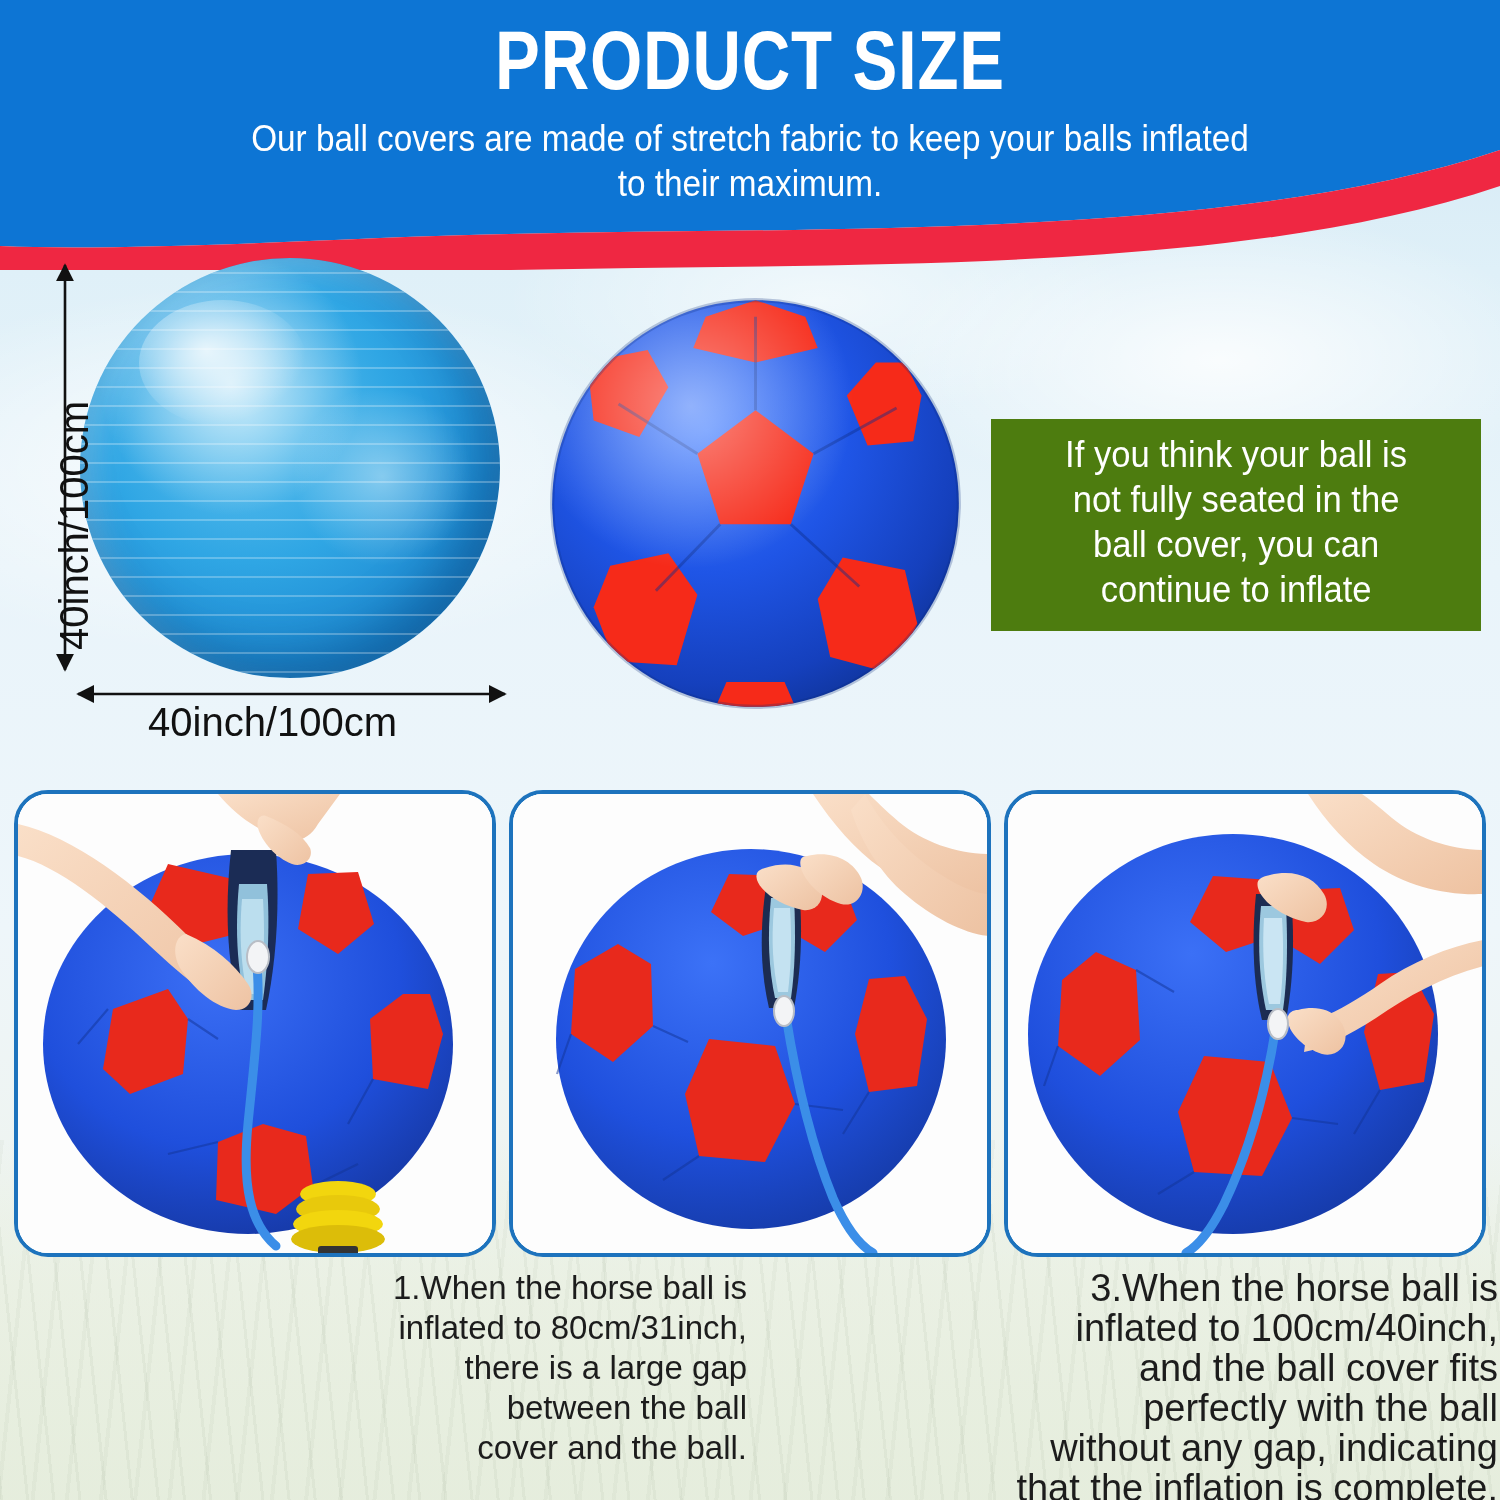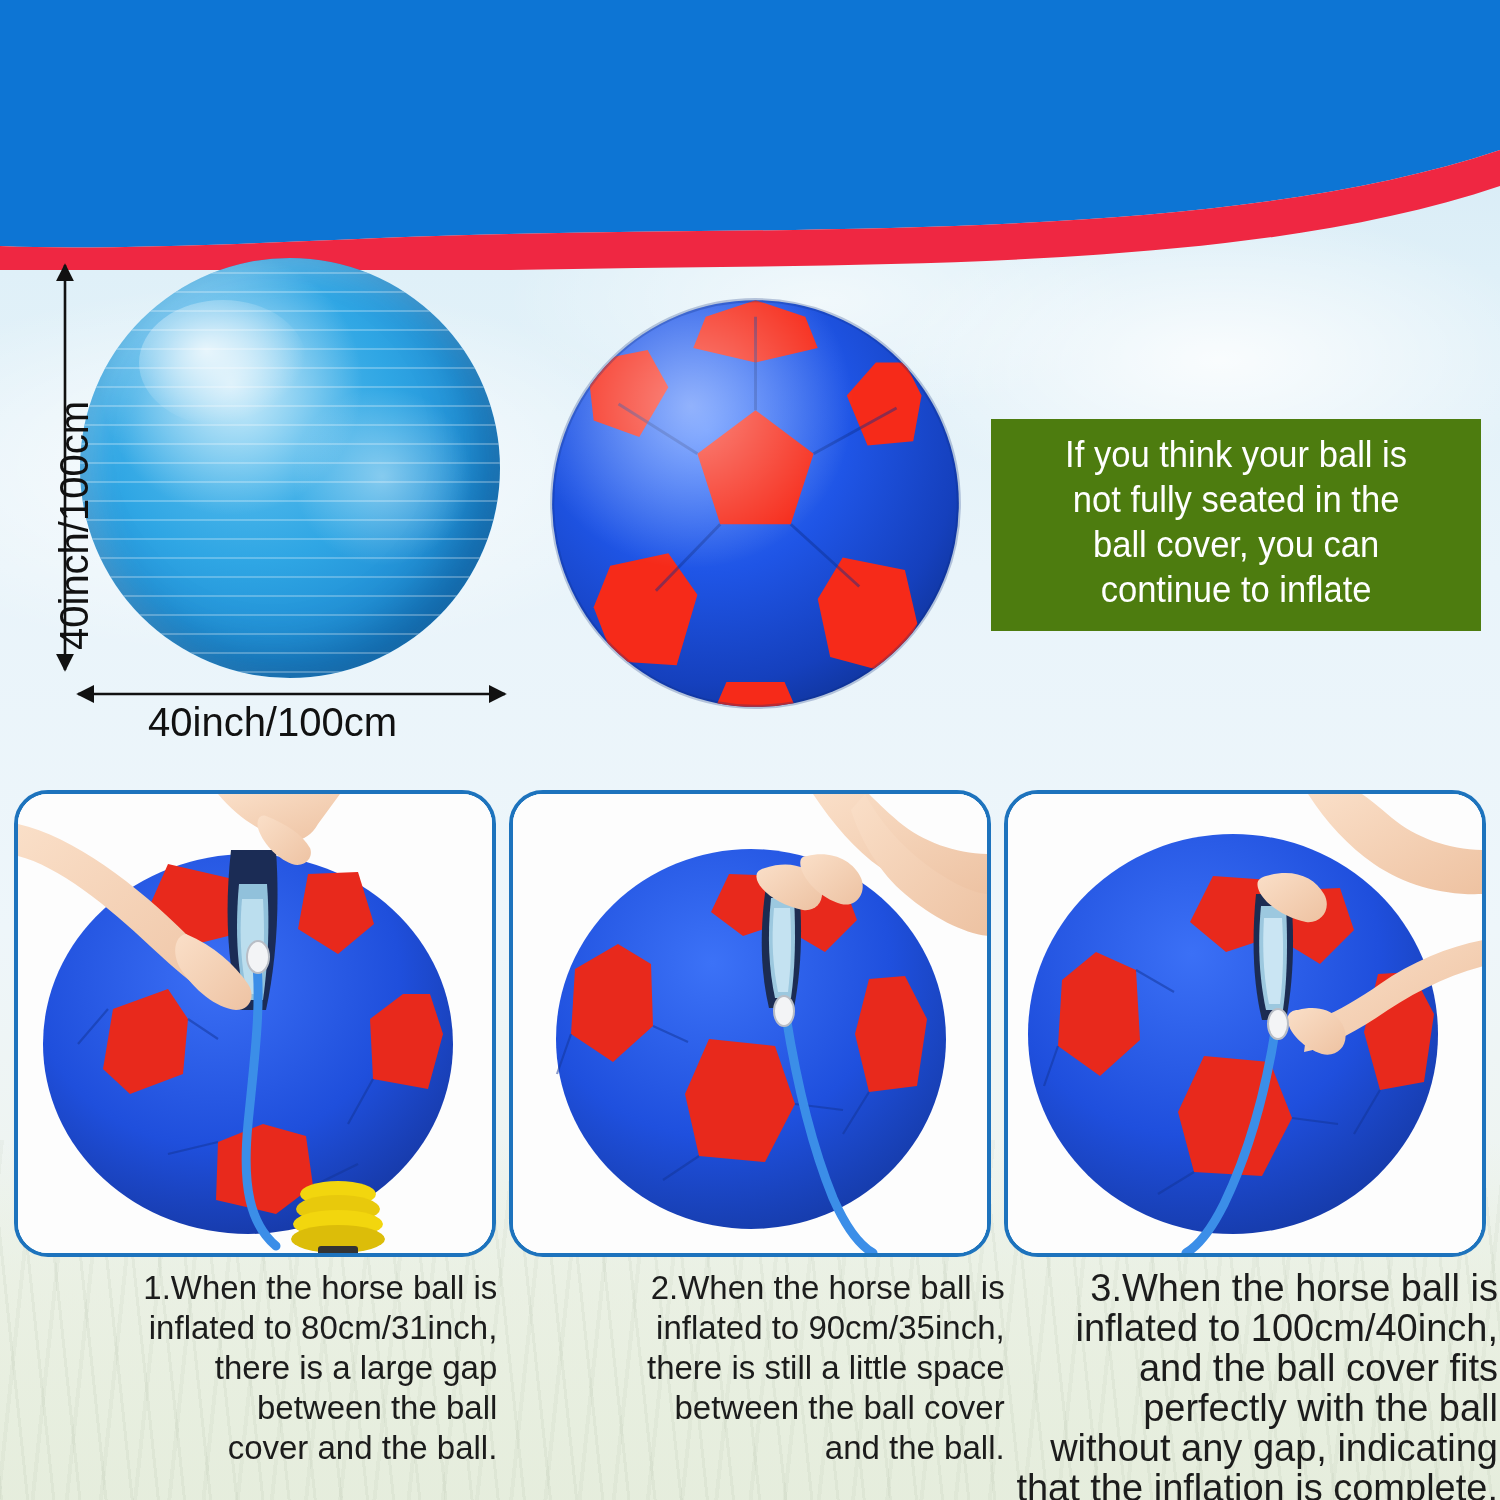--- a/index.html
+++ b/index.html
@@ -142,20 +142,25 @@
 <div id="page">
 
   <div class="bg-sky"></div>
   <div class="bg-grass"></div>
 
   <div class="header-wrap">
     <svg class="header-svg" width="1500" height="270" viewBox="0 0 1500 270">
       <path d="M0,0 L1500,0 L1500,150 C1200,250 750,222 380,238 C220,245 90,250 0,246 Z" fill="#0d75d4"></path>
       <path d="M0,246 C90,250 220,245 380,238 C750,222 1200,250 1500,150 L1500,186 C1205,286 752,258 382,274 C222,281 90,286 0,282 Z" fill="#ef2742"></path>
     </svg>
+    <div class="header-text">
+      <div class="title">PRODUCT SIZE</div>
+      <div class="subtitle">Our ball covers are made of stretch fabric to keep your balls inflated
+to their maximum.</div>
+    </div>
   </div>
 
   <div class="ball-gym">
     <div class="rings"></div>
     <div class="gloss"></div>
   </div>
 
   <div class="ball-soccer">
     <svg width="415" height="415" viewBox="0 0 200 200">
       <defs>
@@ -364,25 +369,20 @@
     </div>
 
   </div>
 
   <div class="captions">
     <div class="caption c1">1.When the horse ball is
 inflated to 80cm/31inch,
 there is a large gap
 between the ball
 cover and the ball.</div>
-    <div class="caption c2">2.When the horse ball is
-inflated to 90cm/35inch,
-there is still a little space
-between the ball cover
-and the ball.</div>
     <div class="caption c3">3.When the horse ball is
 inflated to 100cm/40inch,
 and the ball cover fits
 perfectly with the ball
 without any gap, indicating
 that the inflation is complete.</div>
   </div>
 
 </div>
 

